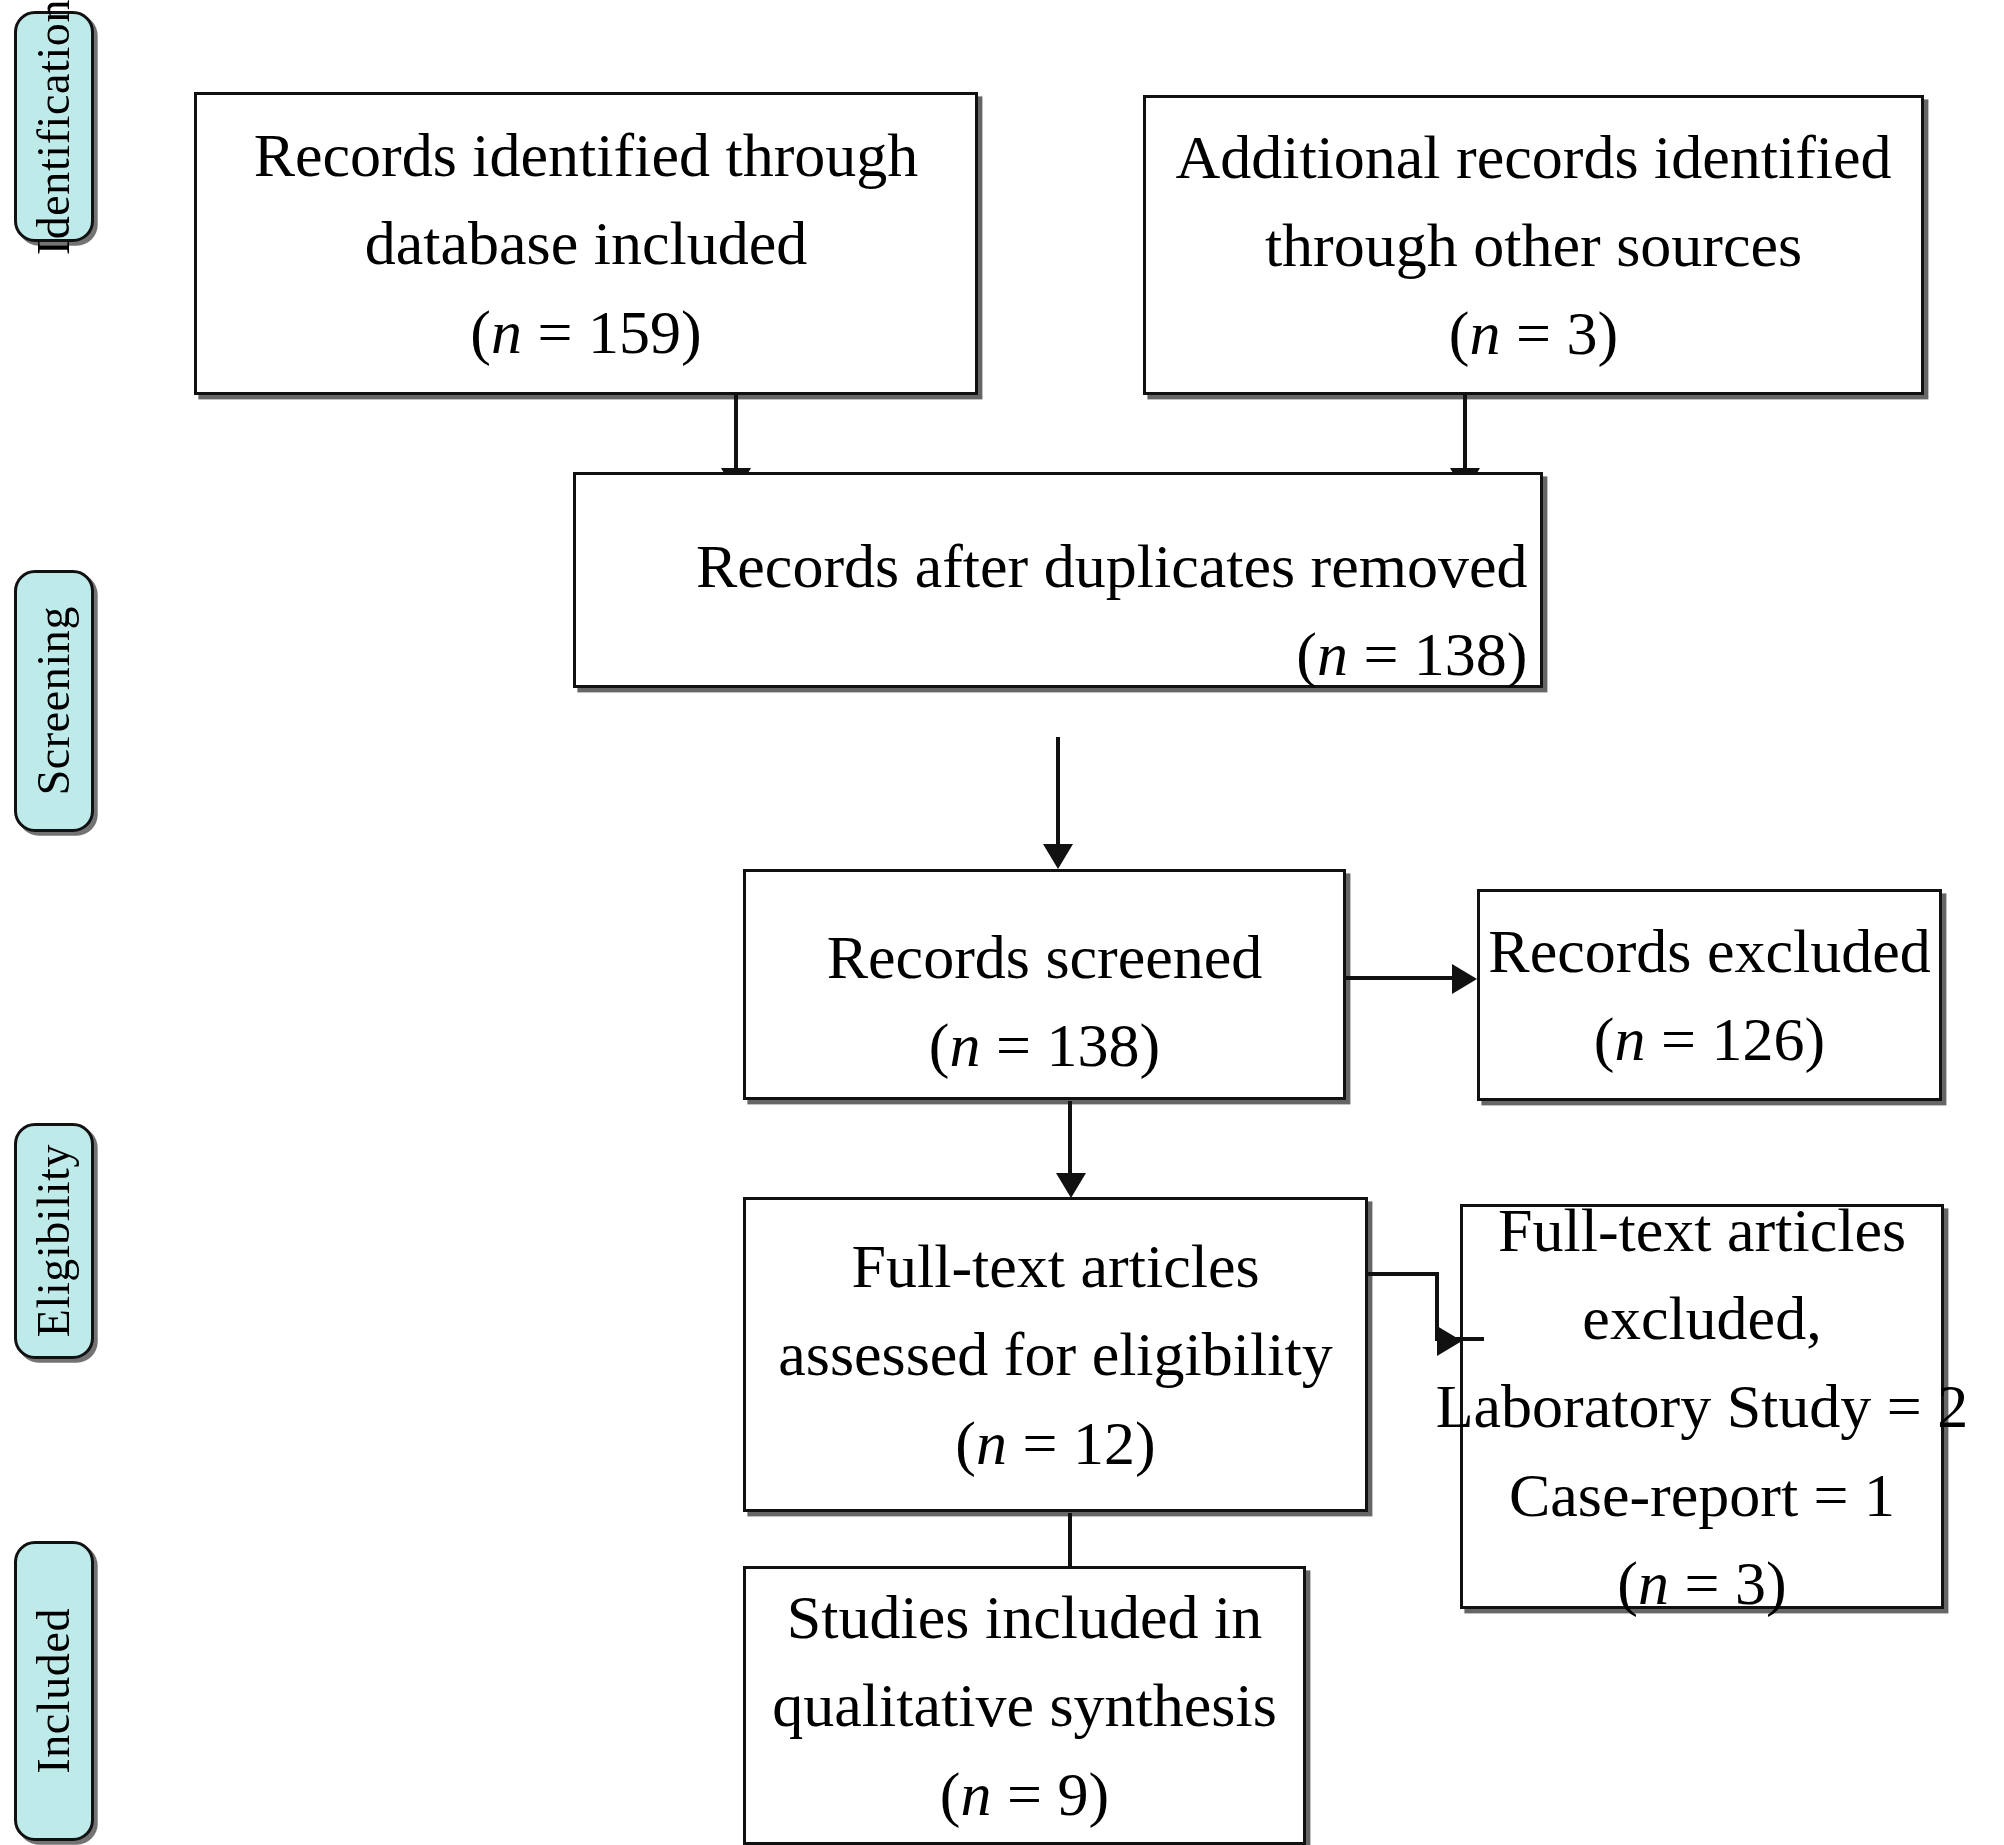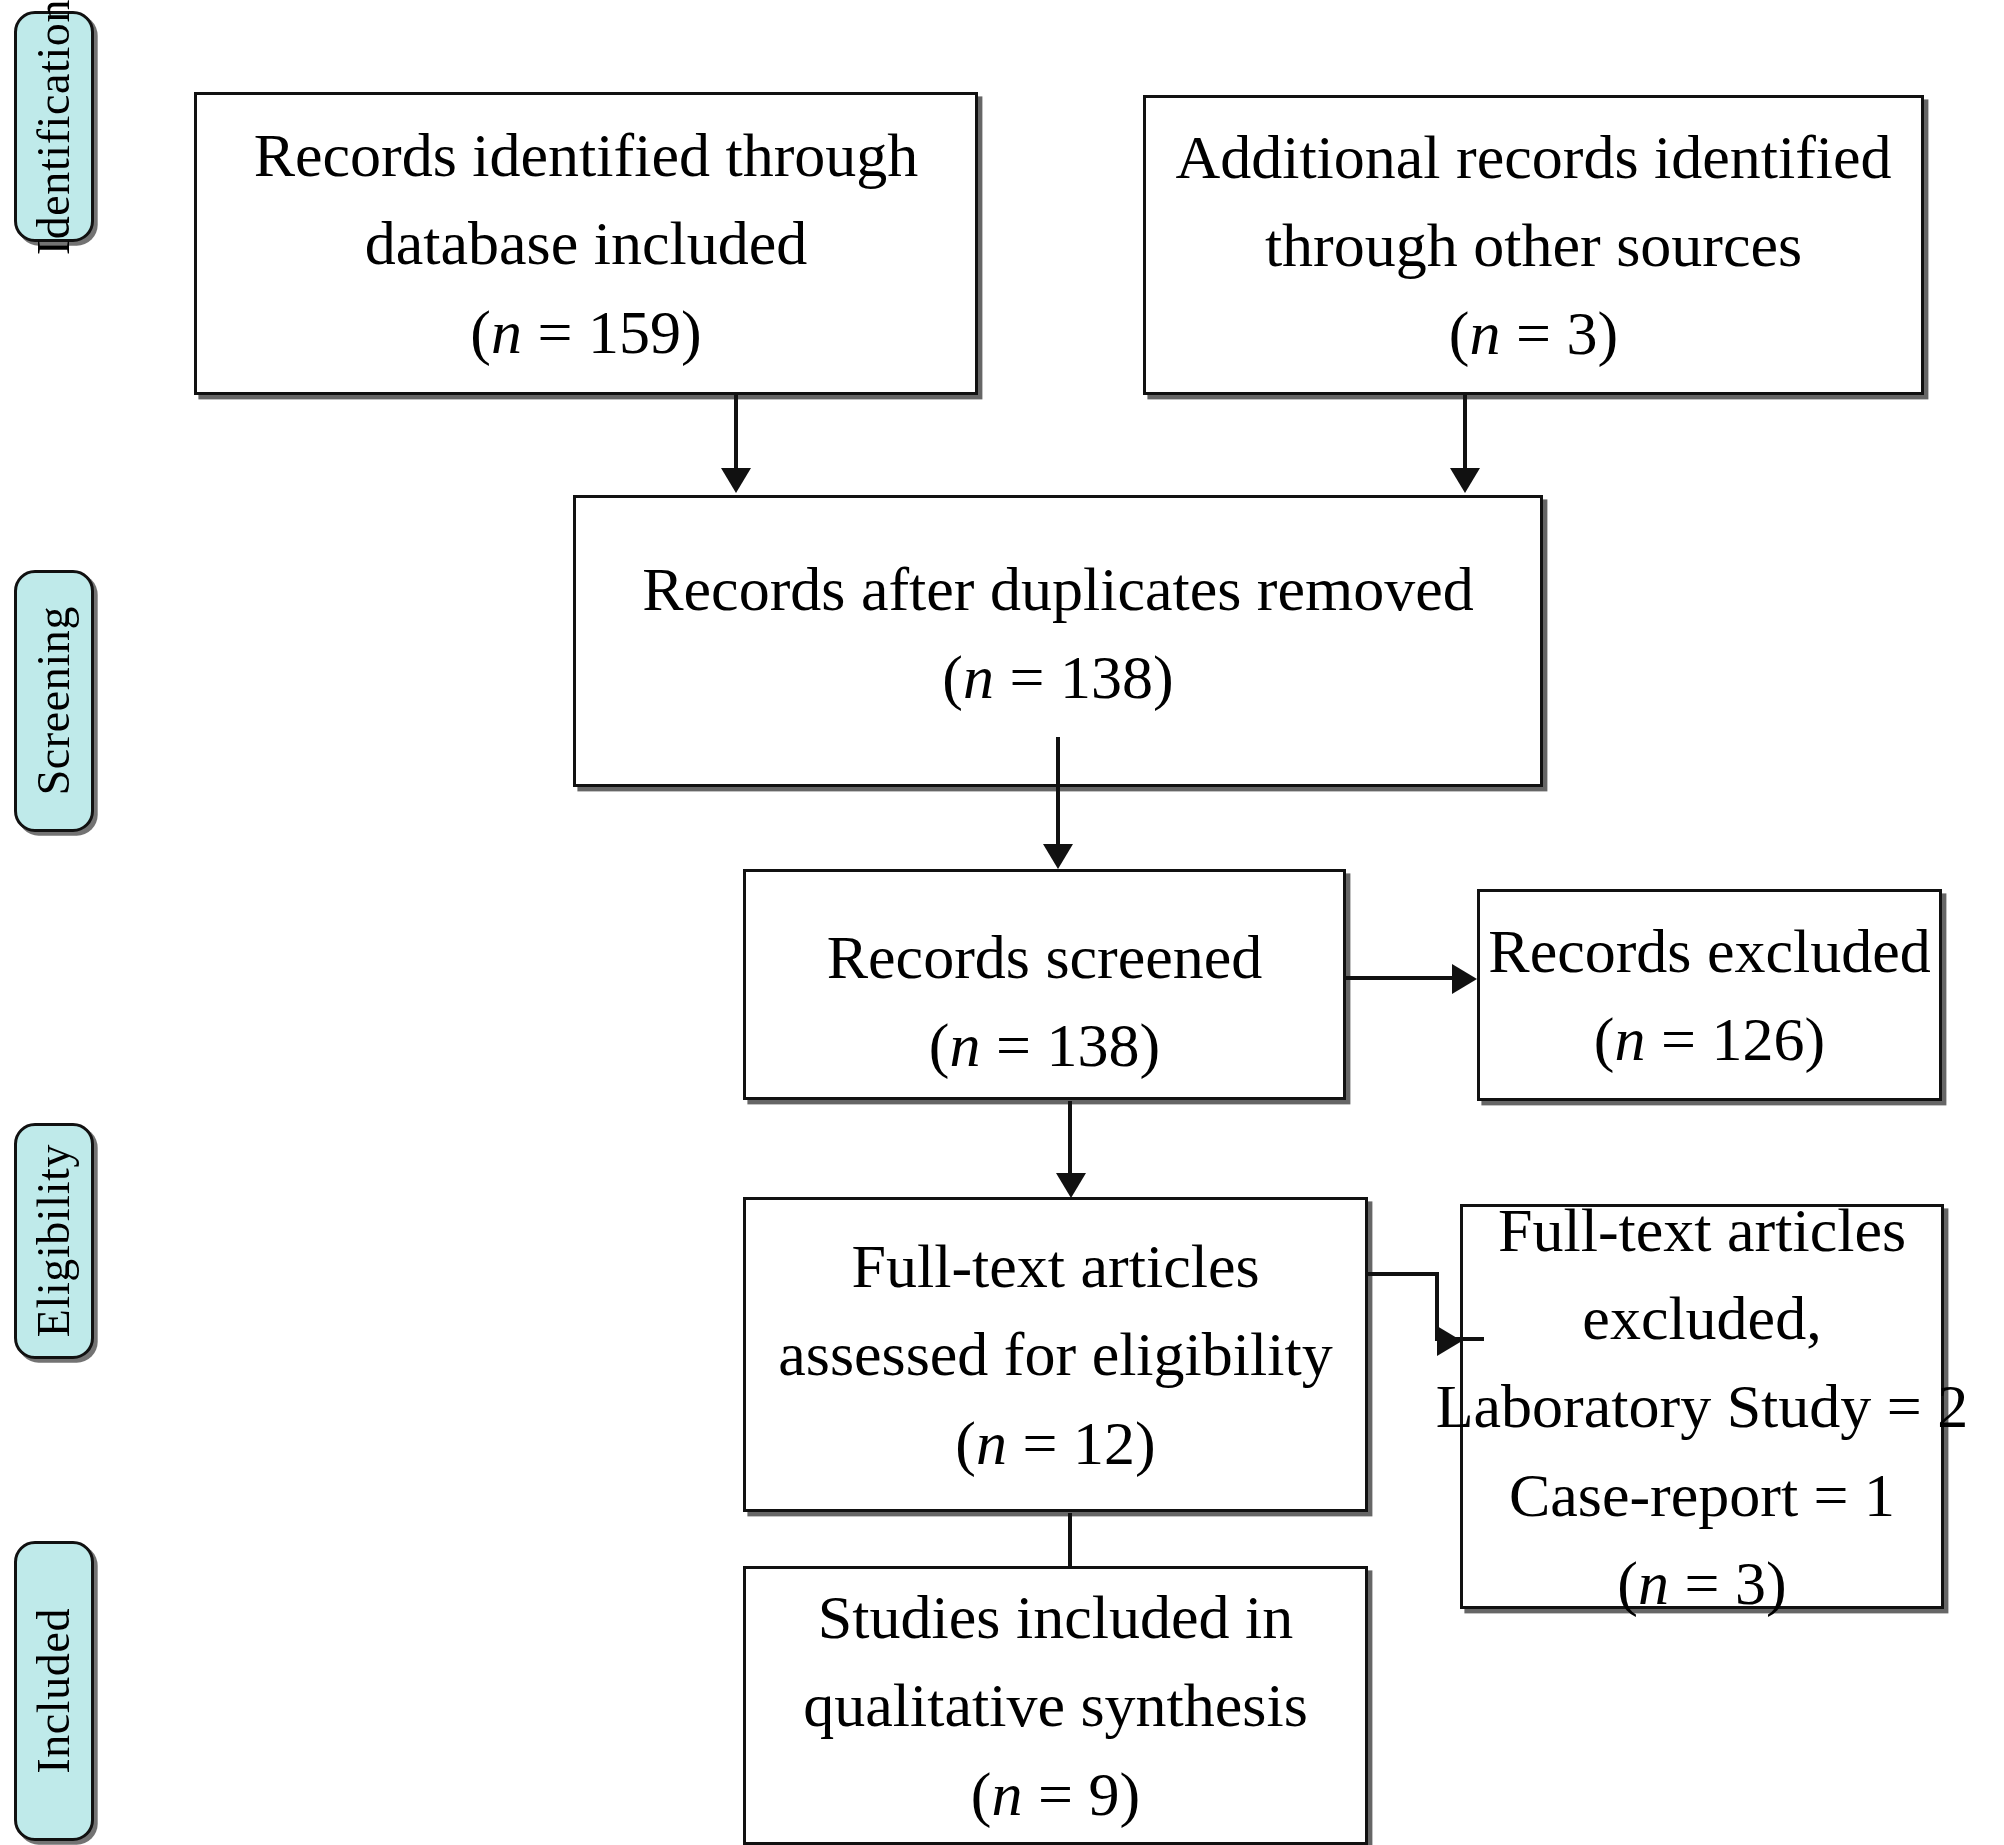--- a/index.html
+++ b/index.html
@@ -93,21 +93,21 @@
     <div class="ln">through other sources</div>
     <div class="ln"><span>(</span><span class="ital">n</span><span> = 3)</span></div>
   </div>
 
   <div class="vline" style="left:734px;top:395px;height:75px;"></div>
   <div class="arrow-down" style="left:721px;top:468px;"></div>
 
   <div class="vline" style="left:1463px;top:395px;height:75px;"></div>
   <div class="arrow-down" style="left:1450px;top:468px;"></div>
 
-  <div class="box pad-top" style="left:573px;top:495px;width:970px;height:292px;padding:47px 12.5px 0 12.5px;">
+  <div class="box pad-top" style="left:573px;top:472px;width:970px;height:216px;padding:47px 12.5px 0 12.5px;align-items:flex-end;">
     <div class="ln">Records after duplicates removed</div>
     <div class="ln"><span>(</span><span class="ital">n</span><span> = 138)</span></div>
   </div>
 
   <div class="vline" style="left:1056px;top:737px;height:109px;"></div>
   <div class="arrow-down" style="left:1043px;top:844px;"></div>
 
   <div class="box pad-top" style="left:743px;top:869px;width:603px;height:231px;padding:41px 12.5px 0 12.5px;">
     <div class="ln">Records screened</div>
     <div class="ln"><span>(</span><span class="ital">n</span><span> = 138)</span></div>
@@ -139,20 +139,20 @@
   </div>
 
   <div class="hline" style="left:1367px;top:1272px;width:72px;"></div>
   <div class="vline" style="left:1435px;top:1272px;height:69px;"></div>
   <div class="hline" style="left:1435px;top:1337px;width:49px;"></div>
   <div class="arrow-right" style="left:1437px;top:1326px;"></div>
 
   <div class="vline" style="left:1068px;top:1513px;height:74px;"></div>
   <div class="arrow-down" style="left:1056px;top:1584px;"></div>
 
-  <div class="box pad-mid" style="left:743px;top:1566px;width:625px;height:279px;padding:10px 8.7px;">
+  <div class="box pad-mid" style="left:743px;top:1566px;width:563px;height:279px;padding:10px 8.7px;">
     <div class="ln">Studies included in</div>
     <div class="ln">qualitative synthesis</div>
     <div class="ln"><span>(</span><span class="ital">n</span><span> = 9)</span></div>
   </div>
 
 </div>
 
 
 </body></html>

